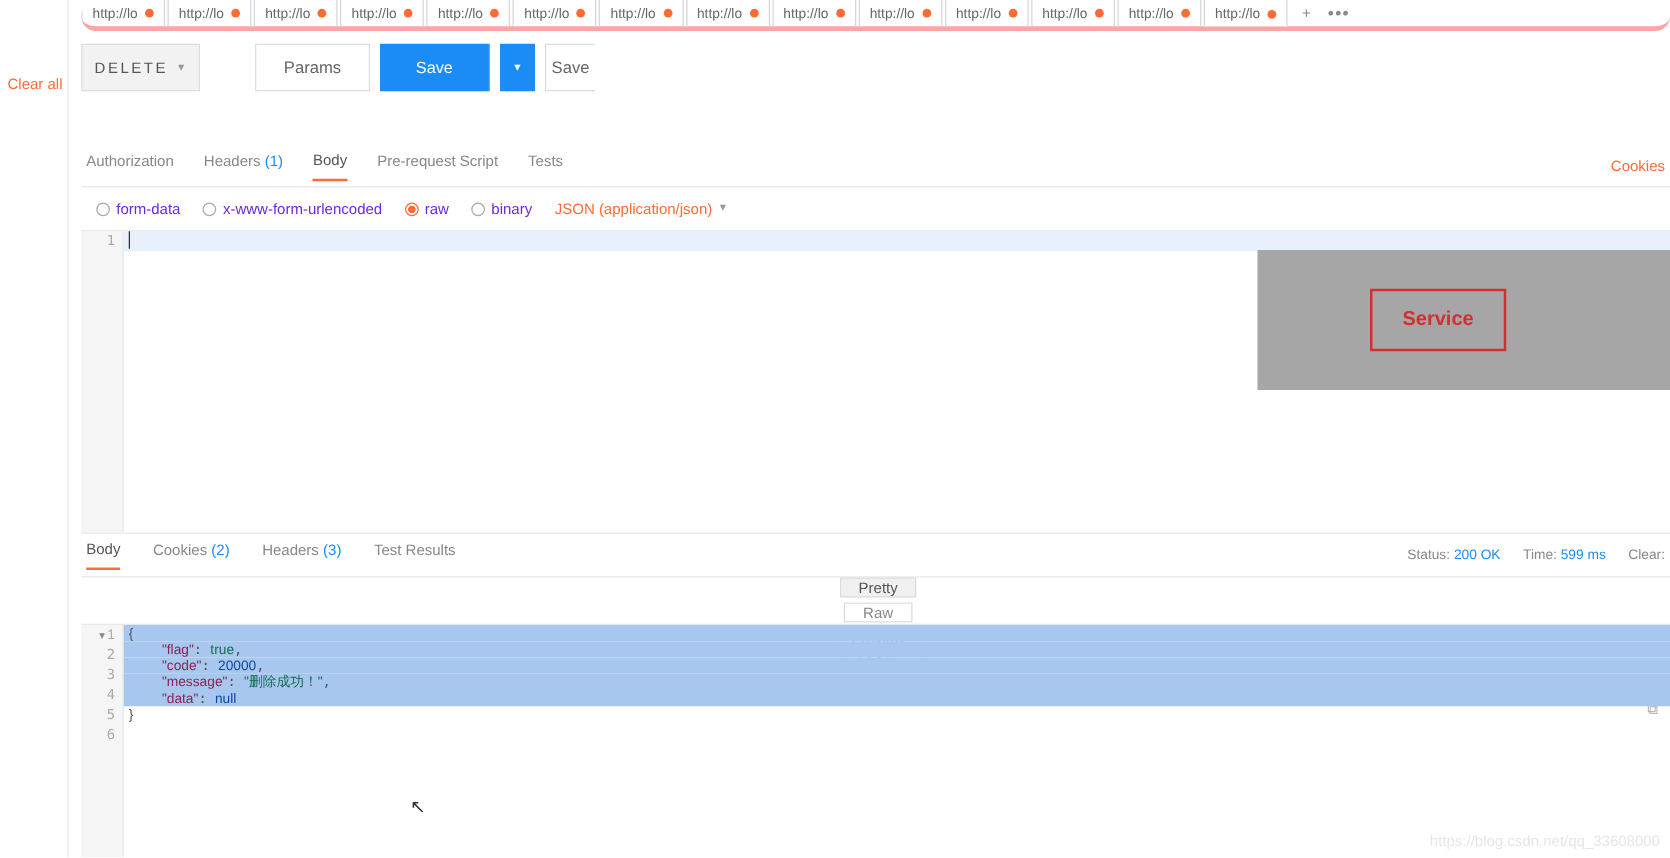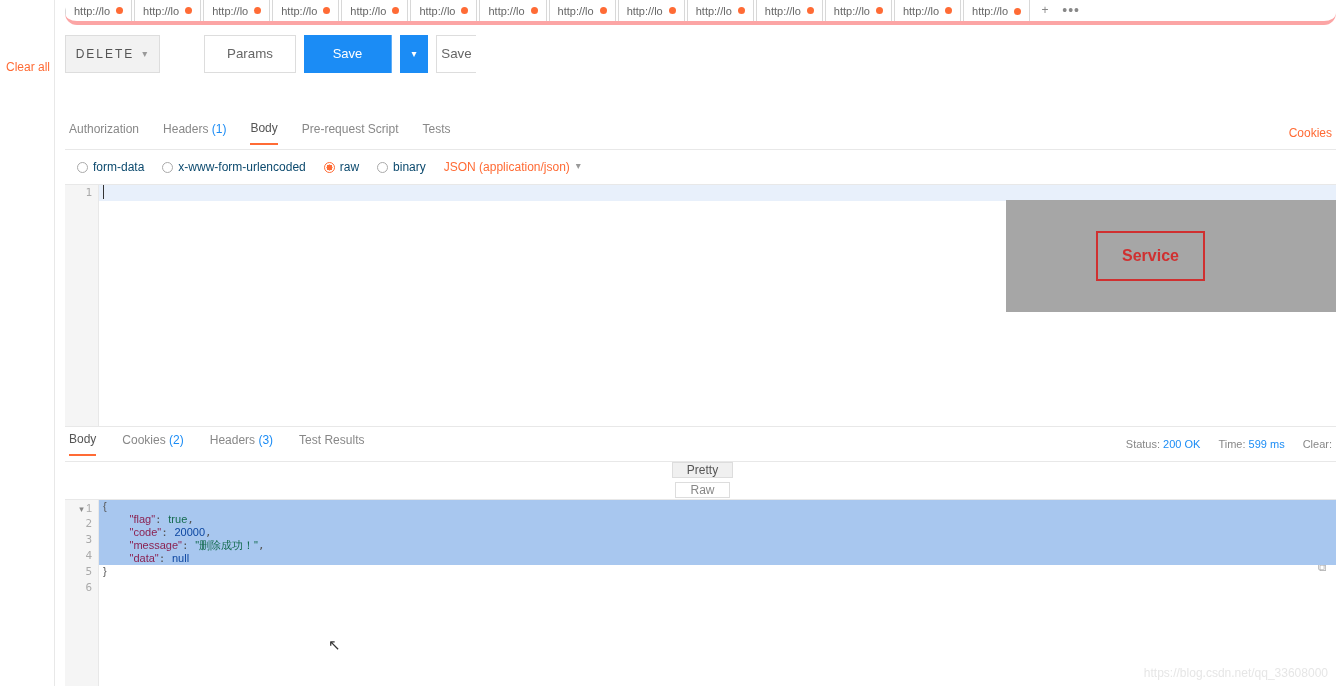--- a/index.html
+++ b/index.html
@@ -28,21 +28,21 @@
 
 .req-tabs { display: flex; align-items: center; height: 36px; border-bottom: 1px solid #e8e8e8; gap: 24px; padding-left: 4px; margin-top: 44px; }
 .req-tab { color: #888; font-size: 12px; cursor: pointer; padding-bottom: 8px; }
 .req-tab.active { color: #555; border-bottom: 2px solid #ff6b35; }
 .req-tab .count { color: #1b8cf5; }
 .cookies-link { margin-left: auto; color: #ff6b35; font-size: 12px; padding-right: 4px; cursor: pointer; }
 
 .body-type-row { display: flex; align-items: center; height: 36px; gap: 18px; padding-left: 12px; }
 .radio { width: 11px; height: 11px; border-radius: 50%; border: 1px solid #aaa; display: inline-block; margin-right: 5px; vertical-align: middle; }
 .radio.checked { border-color: #ff6b35; background: radial-gradient(circle, #ff6b35 45%, #fff 50%); }
-.radio-label { color: #0c4a6e; font-size: 12px; cursor: pointer; }
+.radio-label { color: #6d28d9; font-size: 12px; cursor: pointer; }
 .json-type { color: #ff6b35; font-size: 12px; display: flex; align-items: flex-start; gap: 6px; cursor: pointer; }
 
 .code-editor { border-top: 1px solid #e8e8e8; display: flex; height: 260px; background: #fff; }
 .gutter { width: 34px; background: #f5f5f5; border-right: 1px solid #e8e8e8; }
 .gutter-line { height: 16px; line-height: 16px; text-align: right; padding-right: 6px; color: #aaa; font-size: 11px; font-family: monospace; }
 .code-body { flex: 1; }
 .code-line { height: 16px; line-height: 16px; font-family: monospace; font-size: 12px; padding-left: 4px; }
 .code-line.first { background: #e8f0fb; }
 .cursor { border-left: 1px solid #333; height: 14px; display: inline-block; }
 

